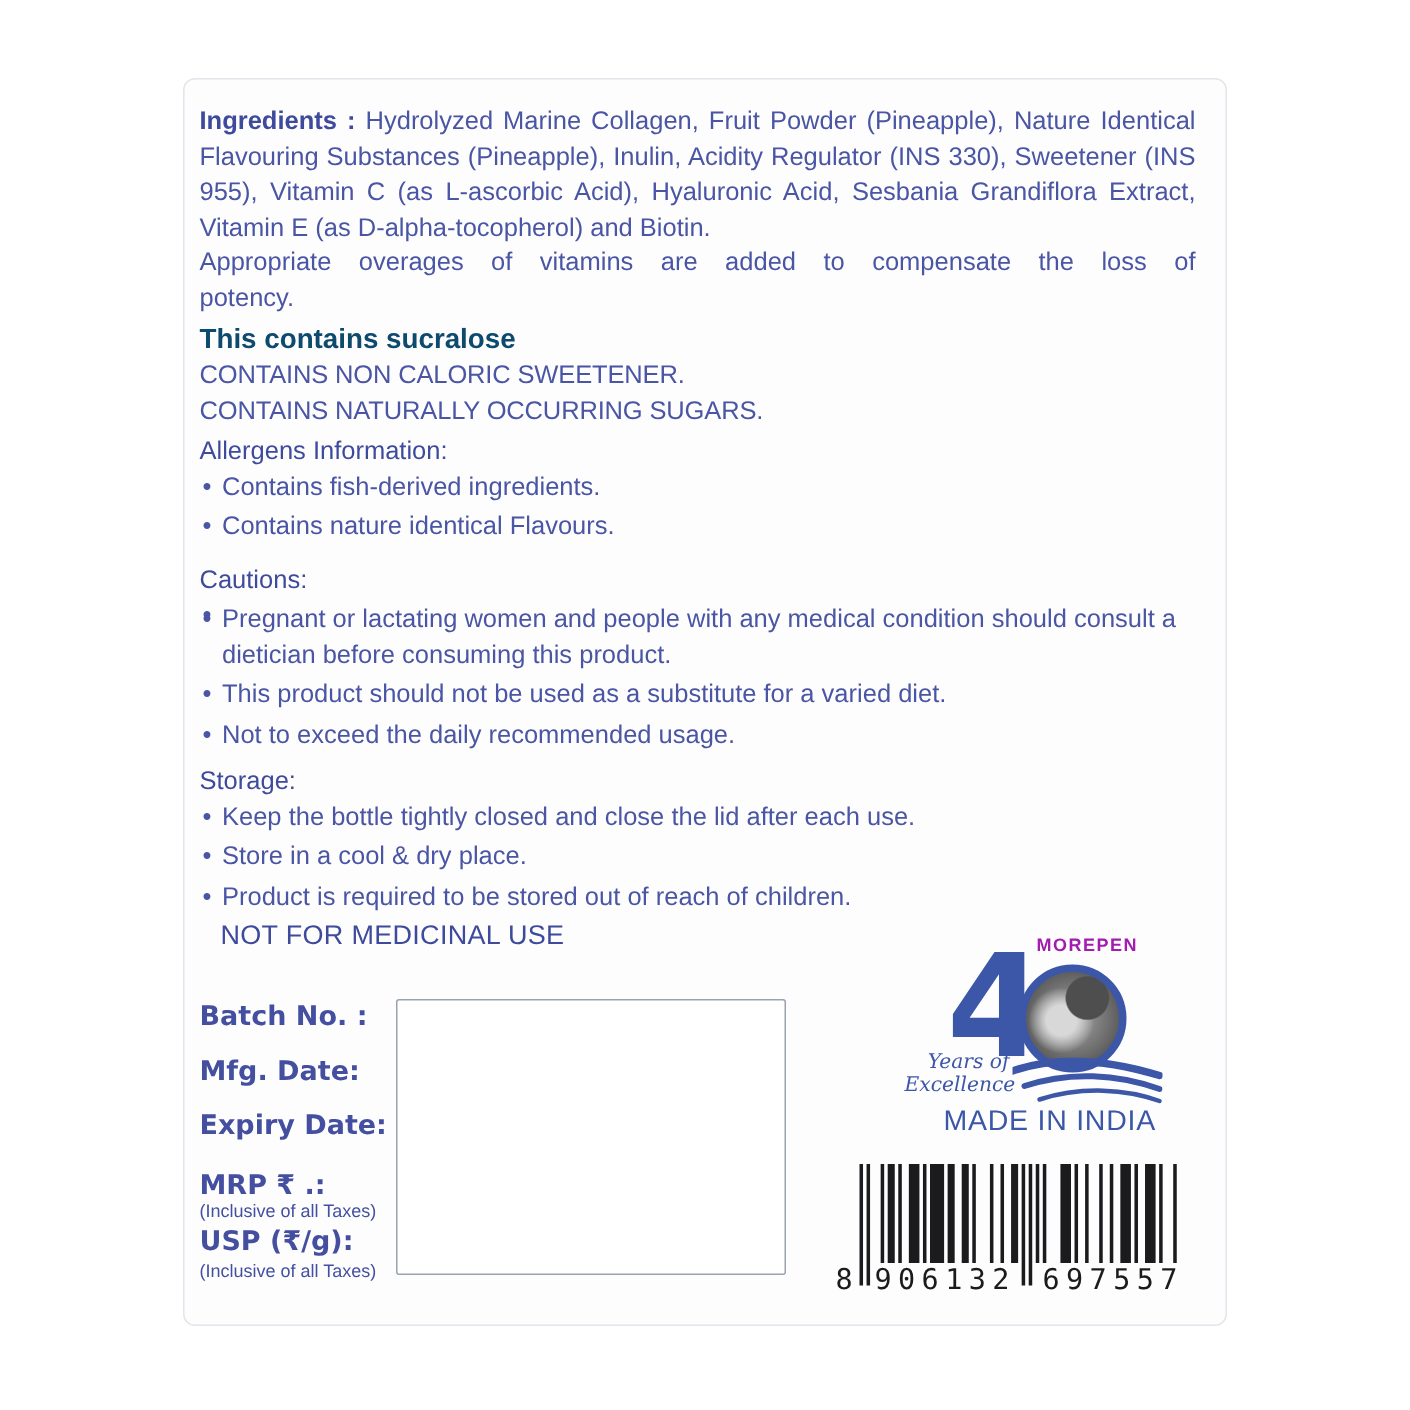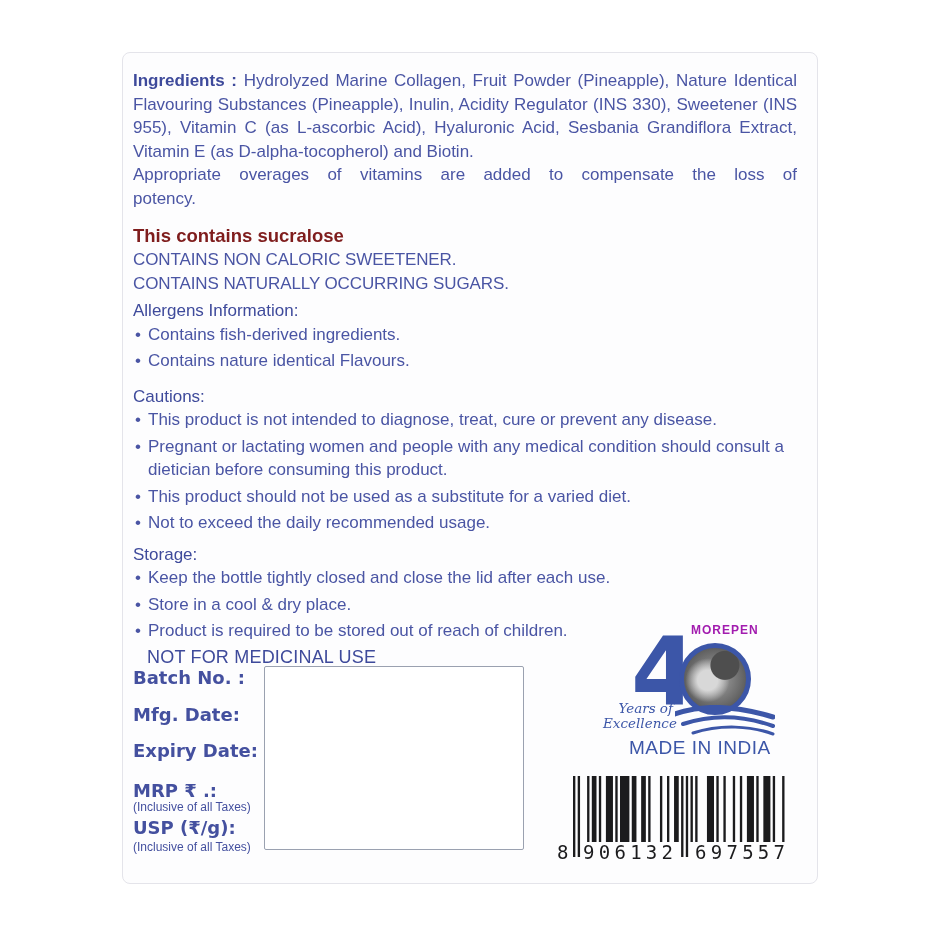--- a/index.html
+++ b/index.html
@@ -12,21 +12,21 @@
     background:#fdfdfe;border:1px solid #e4e4ea;border-radius:8px;
     box-sizing:border-box;
   }
   .flow{
     padding:16px 20px 0 10px;color:#4a55a4;font-size:17px;line-height:23.5px;
   }
   .b{font-weight:bold;color:#3e4a9b;}
   .just{text-align:justify;margin:0;}
   .jlast{text-align:justify;text-align-last:justify;}
   .note-line{margin:0;}
-  .h-suc{margin:14px 0 0;font-size:18.5px;line-height:24px;font-weight:bold;color:#7f1d1d;}
+  .h-suc{margin:4px 0 0;font-size:18.5px;line-height:24px;font-weight:bold;color:#0c4a6e;}
   .caps{margin:0;line-height:24px;letter-spacing:-0.1px;}
   .h-sec{margin:3px 0 0;font-size:17px;line-height:23.5px;font-weight:normal;color:#3e4a9b;}
   .mt6{margin-top:12px;}
   .mt8{margin-top:8px;}
   .bi{position:relative;padding-left:13px;margin:0 2px 3px 2px;}
   .bi .dot{position:absolute;left:0;top:0;}
   .nfmu{margin:2px 0 0 14px;font-size:18px;font-weight:normal;color:#3e4a9b;letter-spacing:0.2px;}
 
   
   .fld{position:absolute;left:10px;font-size:18px;font-weight:bold;color:#44509f;
@@ -83,21 +83,21 @@
 
     <p class="h-suc">This contains sucralose</p>
     <p class="caps">CONTAINS NON CALORIC SWEETENER.</p>
     <p class="caps">CONTAINS NATURALLY OCCURRING SUGARS.</p>
 
     <p class="h-sec">Allergens Information:</p>
     <div class="bi"><span class="dot">•</span><span>Contains fish-derived ingredients.</span></div>
     <div class="bi"><span class="dot">•</span><span>Contains nature identical Flavours.</span></div>
 
     <p class="h-sec mt6">Cautions:</p>
-    <div class="bi"><span class="dot">•</span><span>This product is not intended to diagnose, treat, cure or prevent any disease.</span></div>
+    <div class="bi"><span class="dot">•</span></div>
     <div class="bi"><span class="dot">•</span><span>Pregnant or lactating women and people with any medical condition should consult a dietician before consuming this product.</span></div>
     <div class="bi"><span class="dot">•</span><span>This product should not be used as a substitute for a varied diet.</span></div>
     <div class="bi"><span class="dot">•</span><span>Not to exceed the daily recommended usage.</span></div>
 
     <p class="h-sec mt8">Storage:</p>
     <div class="bi"><span class="dot">•</span><span>Keep the bottle tightly closed and close the lid after each use.</span></div>
     <div class="bi"><span class="dot">•</span><span>Store in a cool &amp; dry place.</span></div>
     <div class="bi"><span class="dot">•</span><span>Product is required to be stored out of reach of children.</span></div>
 
     <p class="nfmu">NOT FOR MEDICINAL USE</p>

